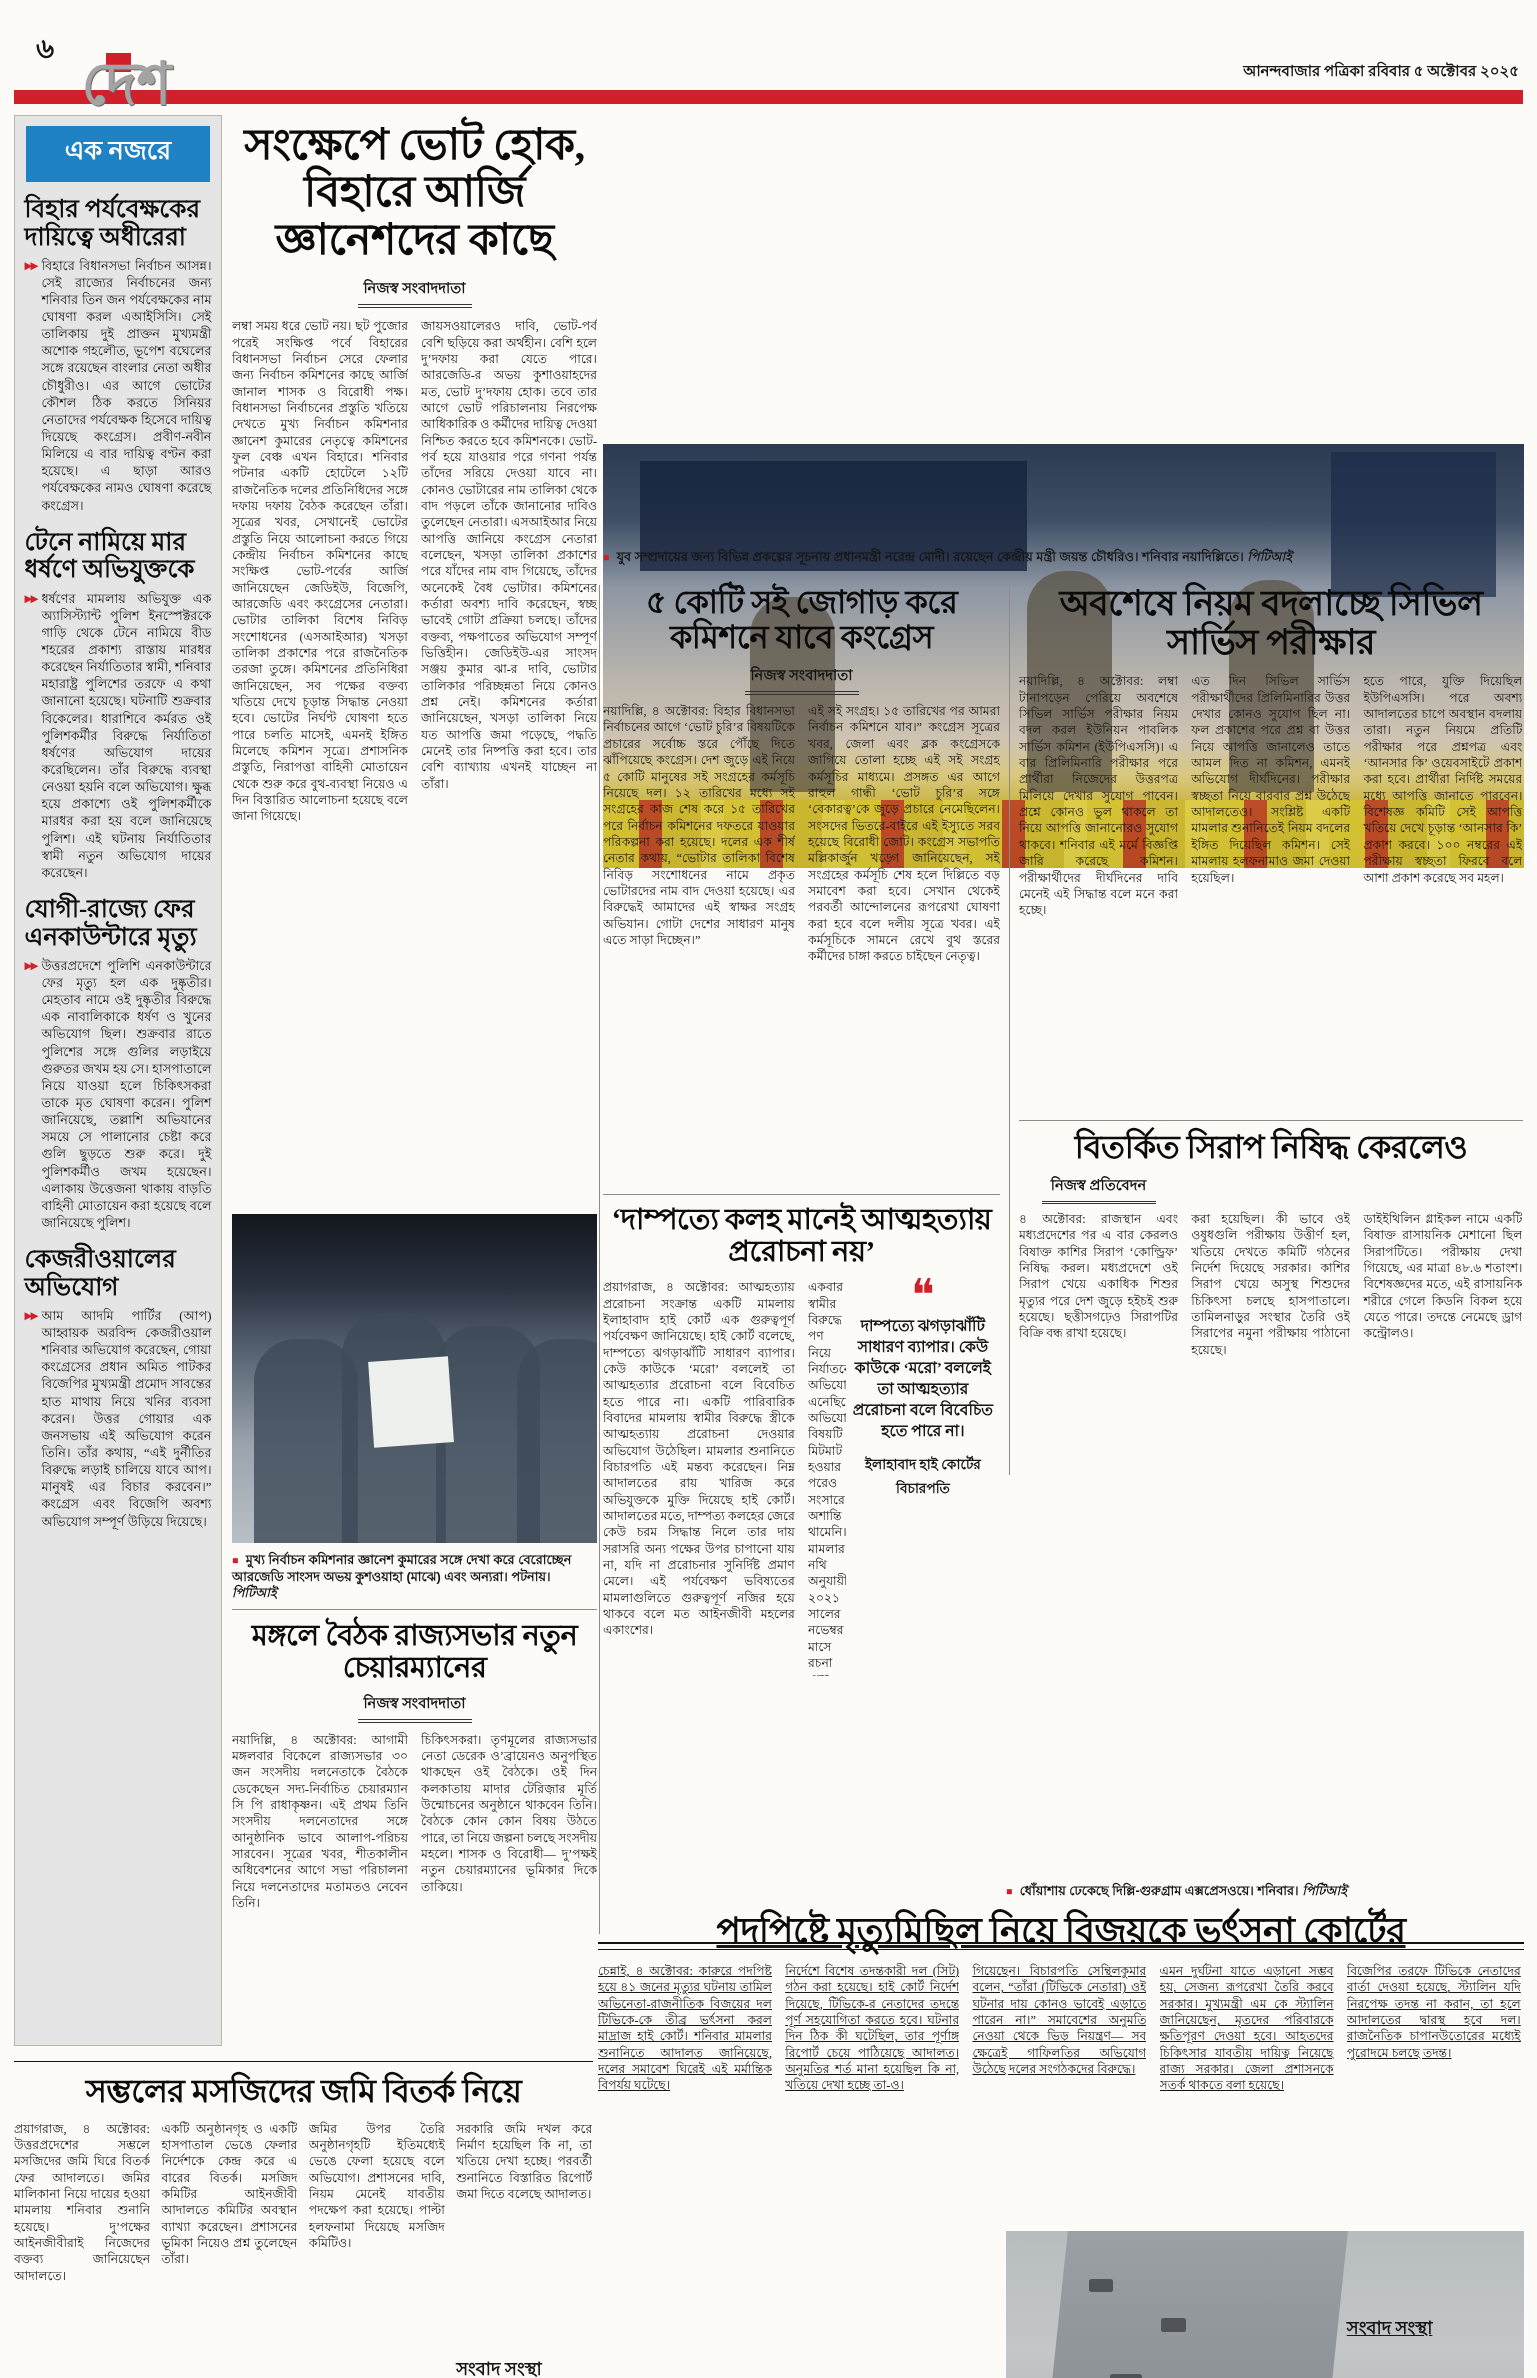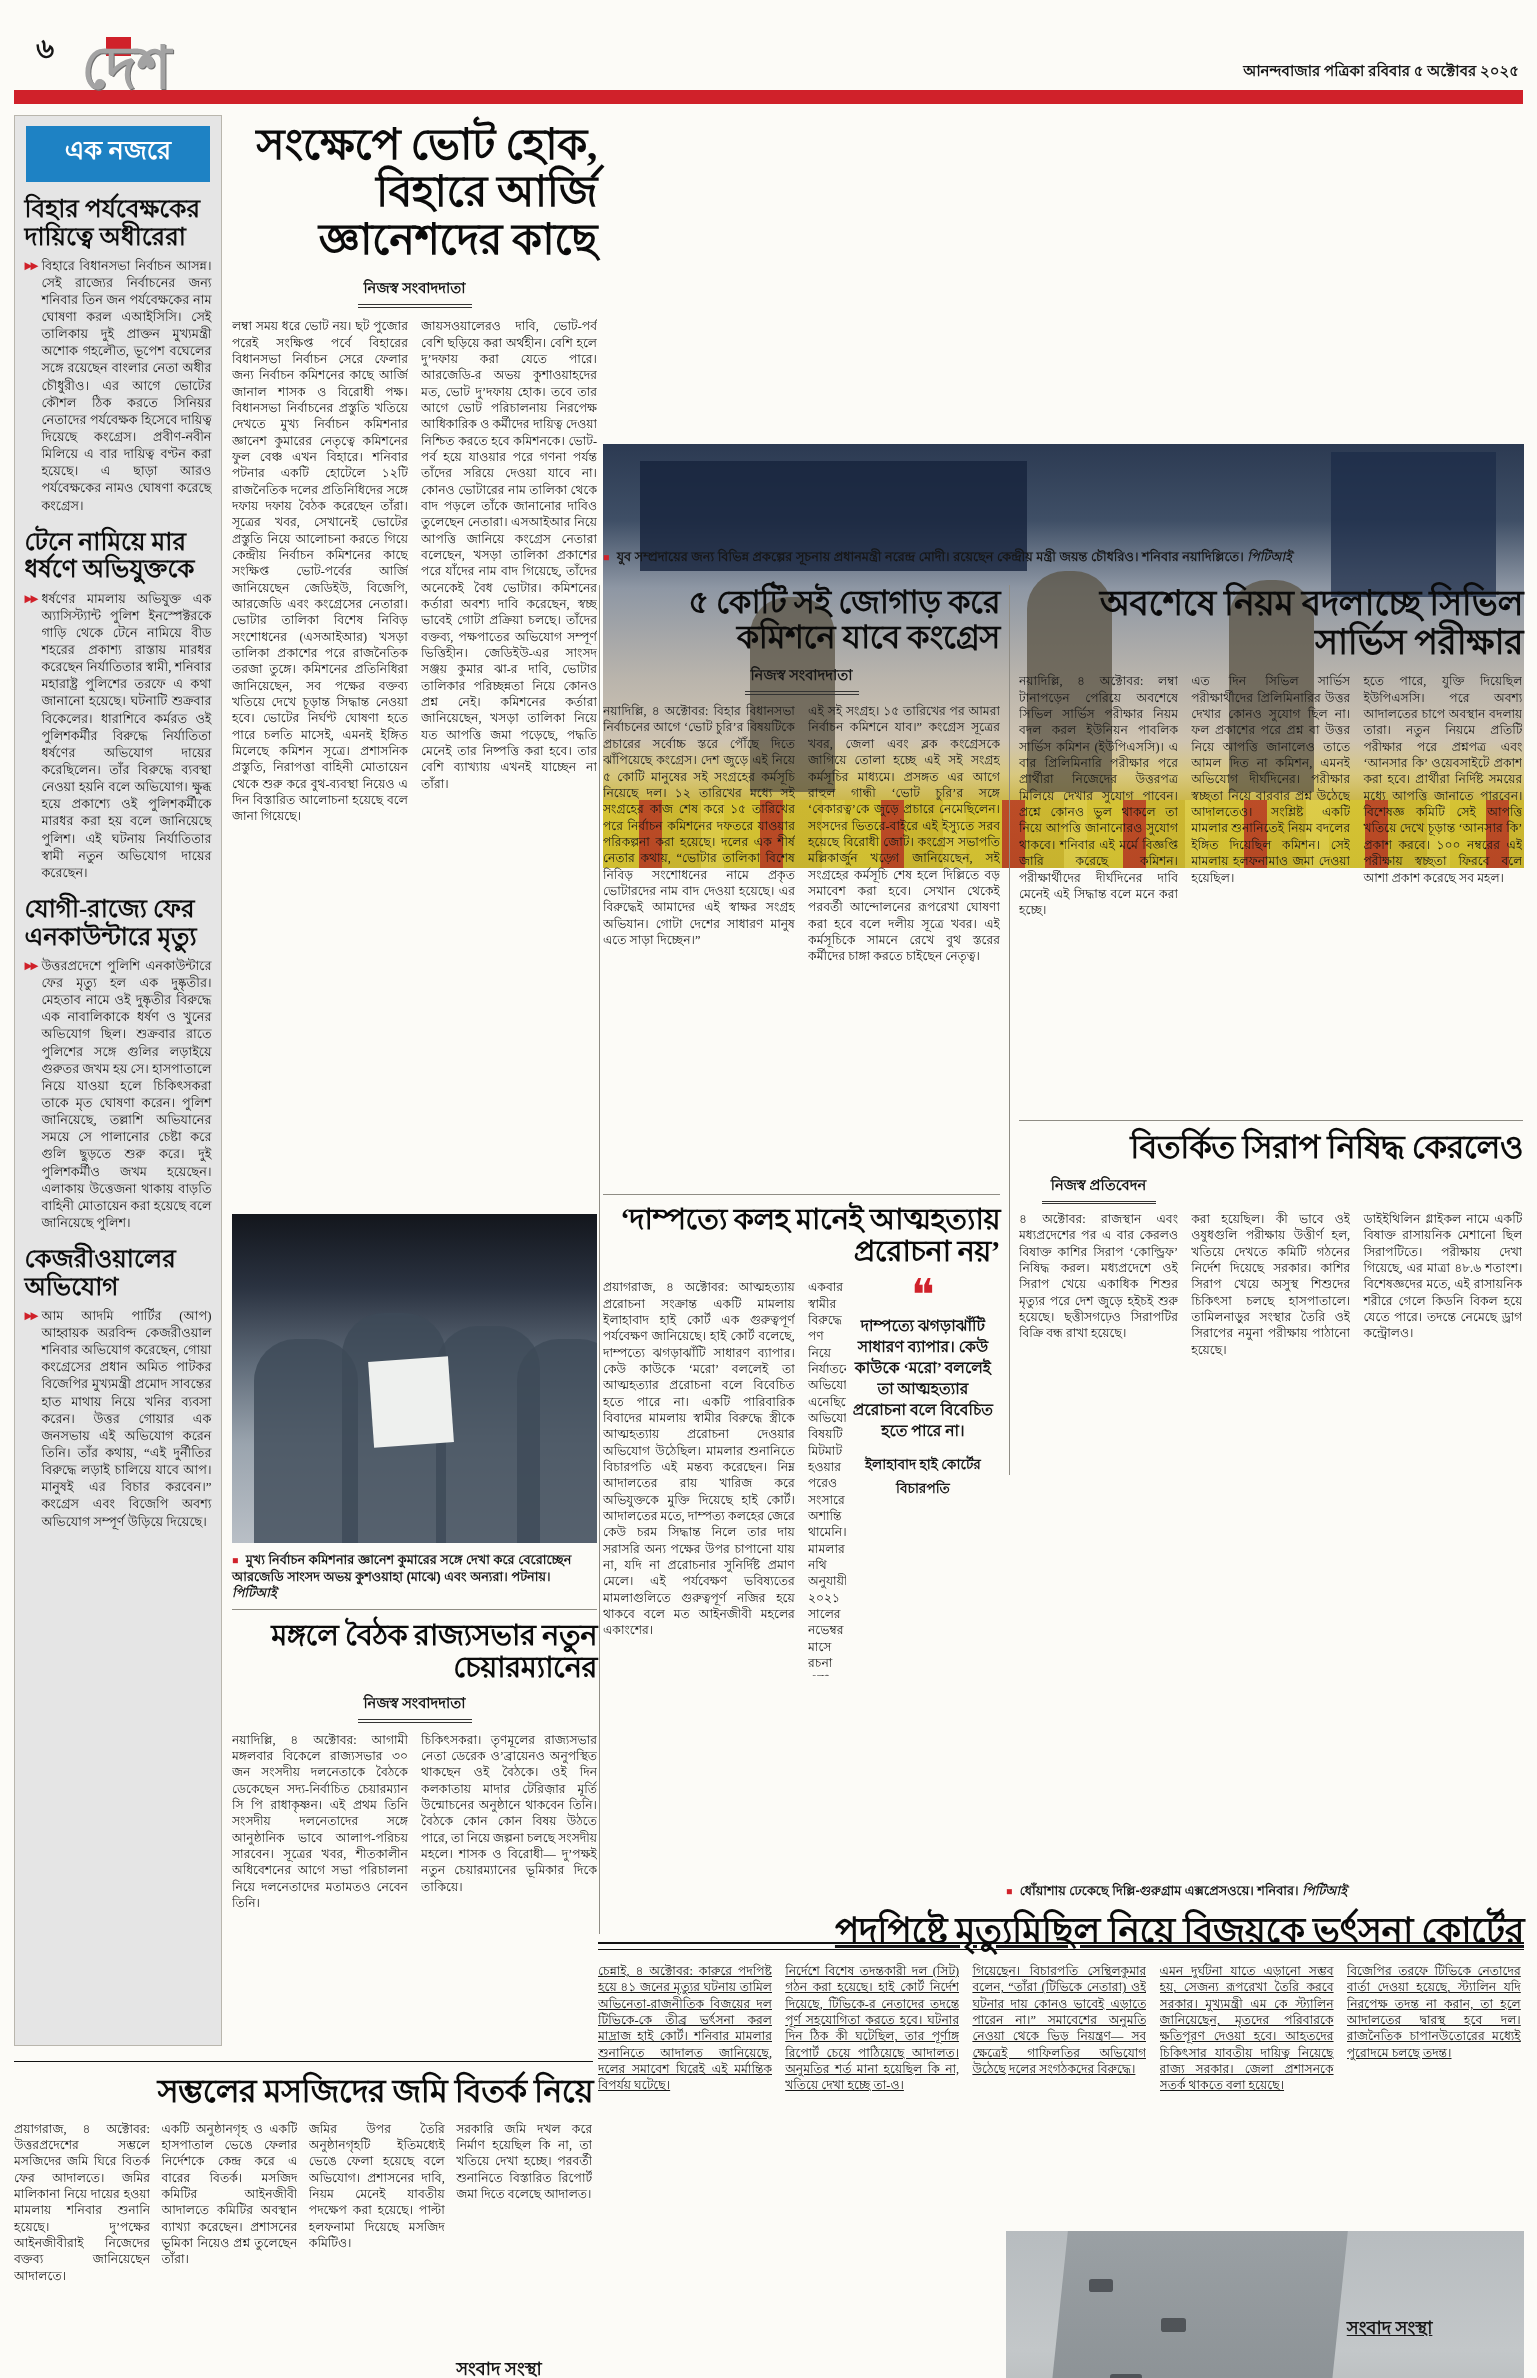--- a/index.html
+++ b/index.html
@@ -16,21 +16,21 @@
   .redbar{background:#d0212a;height:14px;}
   
   .sidebar{border:0.9px solid #b9b6ad;padding:9.5px 9.5px 7.6px 9.5px;box-sizing:border-box;overflow:hidden;background:#e5e5e5;}
   .sb-title{background:#1e82c4;color:#fff;text-align:center;font-size:25.6px;font-weight:bold;
             font-family:"Liberation Serif",serif;padding:5.7px 3.8px 7.6px;margin:0 1.9px 11.4px;}
   .sb-head{font-size:24.6px;font-weight:bold;line-height:1.12;margin:13.2px 0 7.6px;color:#0d0d0d;}
   .sb-item{display:flex;gap:4.7px;margin-bottom:5.7px;}
   .sb-bullet{color:#d0212a;font-size:10.4px;line-height:1.6;flex:0 0 auto;letter-spacing:-1.9px;}
   .sb-body{font-size:12.8px;line-height:1.34;text-align:justify;}
   
-  .headline{font-weight:bold;text-align:right;color:#0b0b0b;line-height:1.1;letter-spacing:-0.5px;}
+  .headline{font-weight:bold;text-align:center;color:#0b0b0b;line-height:1.1;letter-spacing:-0.5px;}
   .byline{font-weight:bold;font-size:14.7px;text-align:center;padding-bottom:2.8px;}
   .byline .rule{display:block;width:114px;margin:2.8px auto 0;border-top:1.9px solid #333;border-bottom:0.9px solid #333;height:1.9px;}
   .cols{display:flex;gap:13.2px;}
   .col{font-size:12.3px;line-height:1.33;text-align:justify;overflow:hidden;}
   .sig{font-weight:bold;font-size:18px;margin-top:39px;}
   .caption{font-size:12.8px;font-weight:bold;line-height:1.3;font-family:"Liberation Sans",sans-serif;}
   .caption .sq{color:#d0212a;font-size:10.4px;margin-right:3.8px;}
   .caption .agency{font-style:italic;}
   .hrule{border-top:0.9px solid #8f8c84;}
   .dblrule{height:4.7px;border-top:2.8px solid #111;border-bottom:0.9px solid #111;}
@@ -54,21 +54,21 @@
   .quote .qmark{color:#d0212a;font-size:44px;line-height:.6;font-family:"Liberation Serif",serif;}
   .quote .qtext{font-size:15.6px;font-weight:bold;line-height:1.35;margin-top:5.7px;}
   .quote .qattr{font-size:13.7px;font-weight:bold;margin-top:11.4px;}
 </style>
 </head>
 <body>
 
 <div id="paper">
 
   <div class="abs pagenum" style="left:36px;top:26.5px;">৬</div>
-  <div class="abs masthead-box" style="left:74px;top:37px;z-index:5;">
+  <div class="abs masthead-box" style="left:74px;top:53px;z-index:5;">
     <span class="masthead-red"></span>
     <span class="masthead-word">দেশ</span>
   </div>
   <div class="abs dateline" style="left:1041px;top:59px;width:478px;">আনন্দবাজার পত্রিকা  রবিবার ৫ অক্টোবর ২০২৫</div>
   <div class="abs redbar" style="left:14px;top:90px;width:1509px;"></div>
 
   <div class="abs sidebar" style="left:14px;top:115px;width:208px;height:1931px;">
     <div class="sb-title">এক নজরে</div>
 
     <div class="sb-head">বিহার পর্যবেক্ষকের দায়িত্বে অধীরেরা</div>

